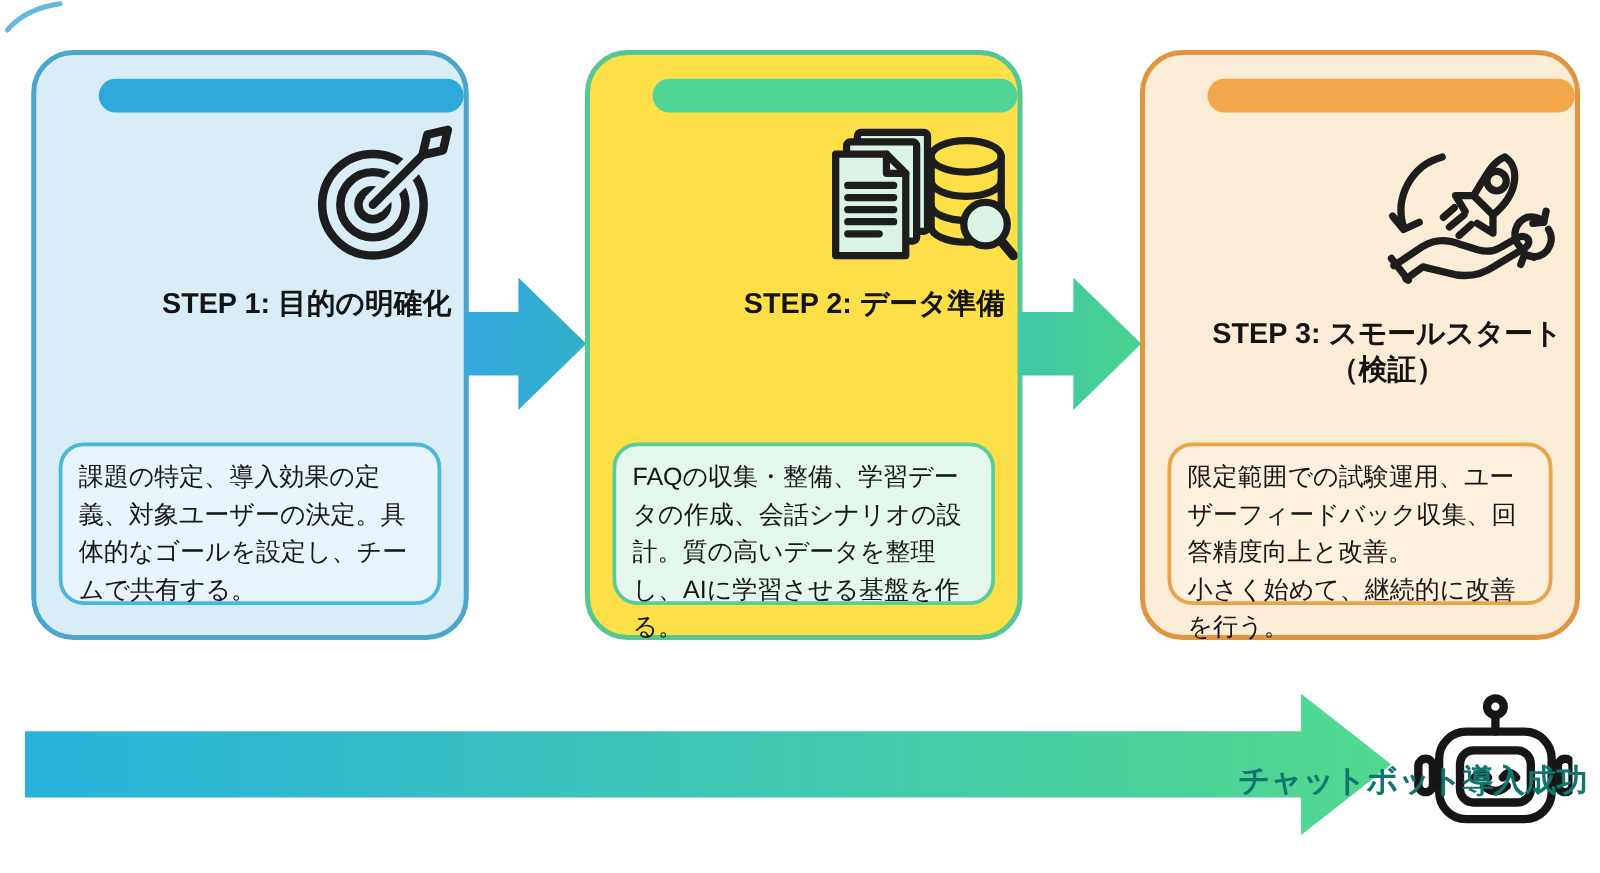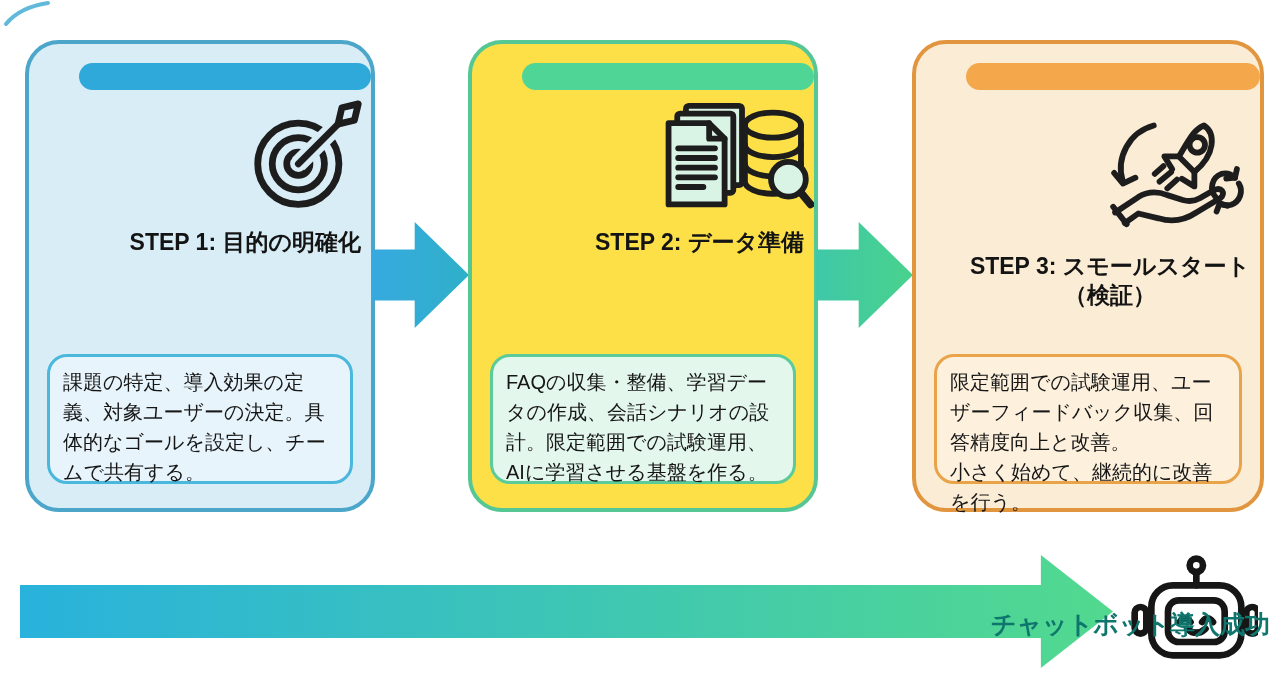--- a/index.html
+++ b/index.html
@@ -109,21 +109,21 @@
           <path d="M105,26 V84 a29,13 0 0 0 58,0 V26"></path>
           <path d="M105,46 a29,13 0 0 0 58,0"></path>
           <path d="M105,66 a29,13 0 0 0 58,0"></path>
         </g>
         <circle cx="150" cy="82" r="18" fill="#d9f3e5" stroke="#1d1d1d" stroke-width="6"></circle>
         <line x1="163" y1="96" x2="173" y2="108" stroke="#1d1d1d" stroke-width="8" stroke-linecap="round"></line>
       </svg>
     </div>
     <h2 class="step-title">STEP 2: データ準備</h2>
     <div class="desc-box" style="background: rgb(227, 247, 237); border-color: rgb(91, 203, 154);">
-      <p class="desc-text">FAQの収集・整備、学習データの作成、会話シナリオの設計。限定範囲での試験運用、AIに学習させる基盤を作る。</p>
+      <p class="desc-text">FAQの収集・整備、学習データの作成、会話シナリオの設計。質の高いデータを整理し、AIに学習させる基盤を作る。</p>
     </div>
   </section>
 
   <div class="flow-arrow flow-arrow-1" style="background: linear-gradient(90deg, rgb(63, 200, 168), rgb(73, 210, 140));"></div>
 
   <section class="card card-2" style="background: rgb(251, 236, 213); border-color: rgb(226, 149, 63);">
     <div class="pill" style="background: rgb(244, 168, 75);"></div>
     <div class="icon-wrap">
       <svg width="168" height="116" viewBox="0 0 170 120">
         <g fill="none" stroke="#1d1d1d" stroke-width="6" stroke-linecap="round" stroke-linejoin="round">

